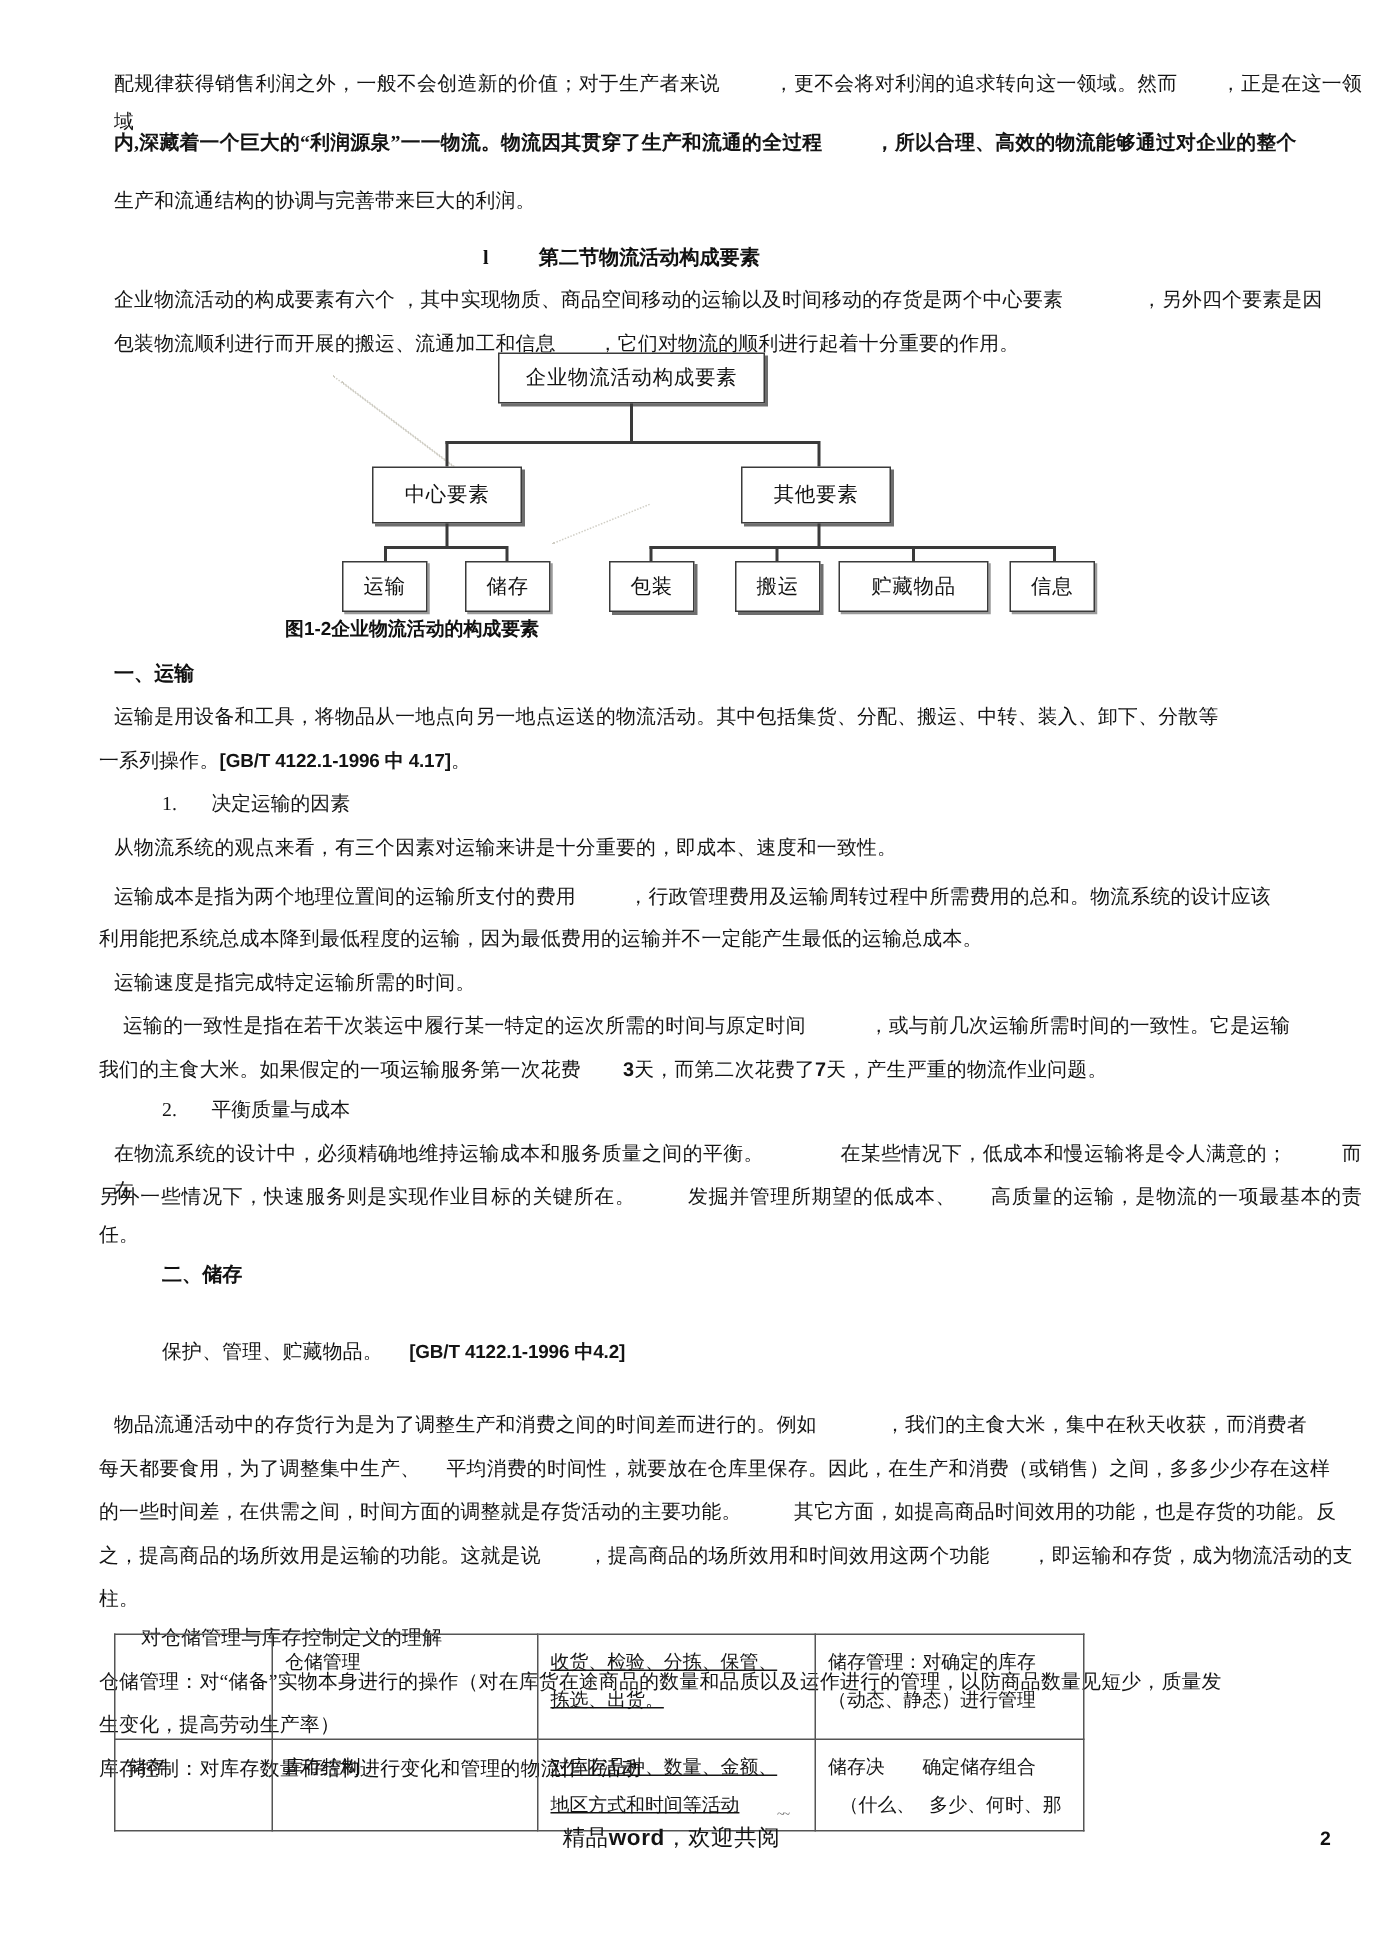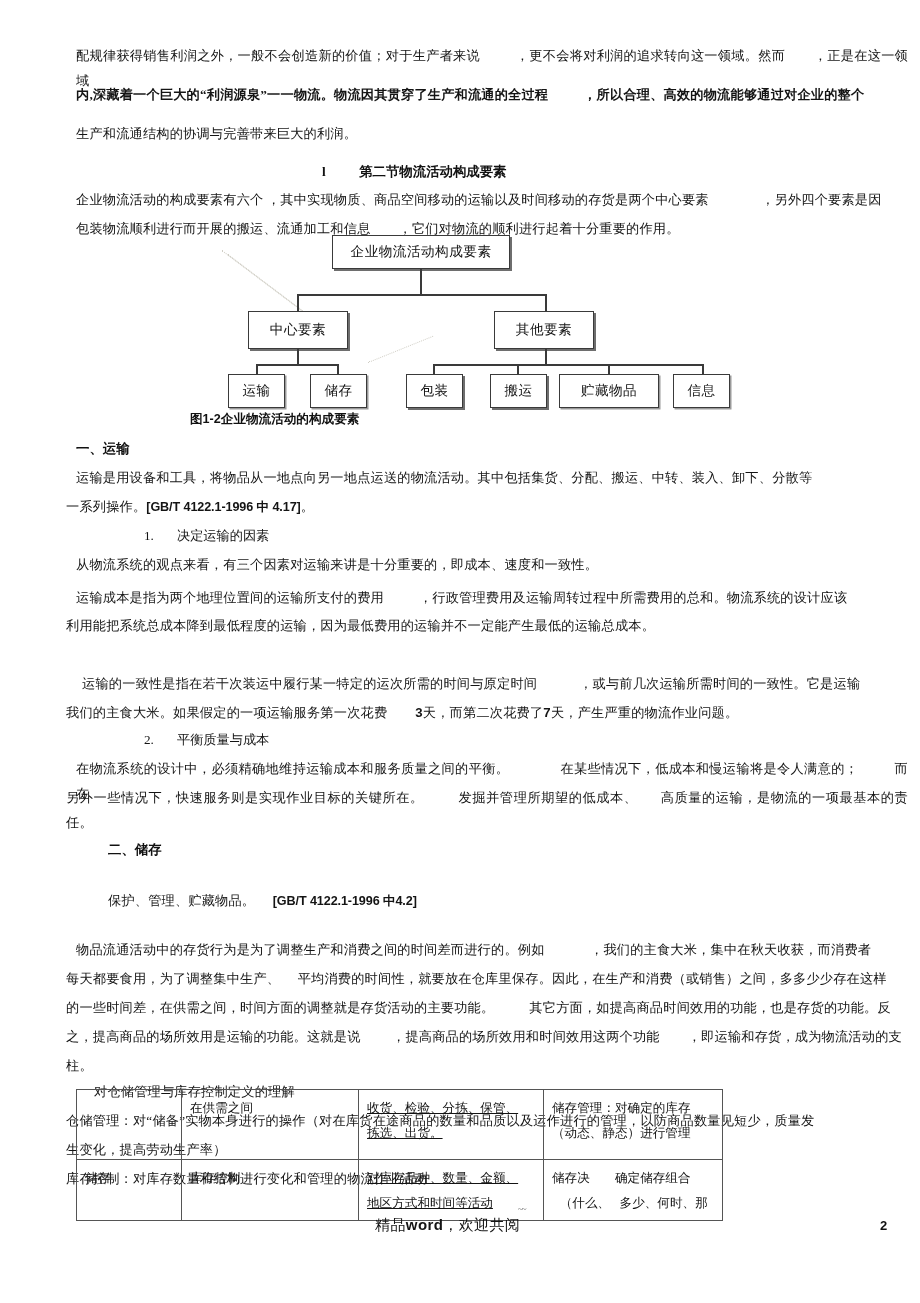--- a/index.html
+++ b/index.html
@@ -48,21 +48,20 @@
     color: #111;
     font-weight: 600;
     white-space: pre;
   }
   .numitem {
     position: absolute;
     font-size: 13.2px;
     line-height: 24px;
     color: #141414;
     white-space: pre;
-    margin-left: 36px;
   }
   .mono-ref {
     font-family: "Liberation Sans", "DejaVu Sans", sans-serif;
     font-size: 12.6px;
     font-weight: 600;
     letter-spacing: -0.1px;
   }
   .bold-num {
     font-family: "Liberation Sans", "DejaVu Sans", sans-serif;
     font-weight: 700;
@@ -232,20 +231,21 @@
 
   <div class="heading" style="left:76px; top:437px;">一、运输</div>
   <div class="para" style="left:76px; top:466px; width:832px;">运输是用设备和工具，将物品从一地点向另一地点运送的物流活动。其中包括集货、分配、搬运、中转、装入、卸下、分散等</div>
   <div class="para" style="left:66px; top:495px; width:842px;"><span>一系列操作。</span><span class="mono-ref">[GB/T 4122.1-1996 中 4.17]</span><span>。</span></div>
 
   <div class="numitem" style="left:108px; top:524px;">1.       决定运输的因素</div>
 
   <div class="para" style="left:76px; top:553px; width:832px;">从物流系统的观点来看，有三个因素对运输来讲是十分重要的，即成本、速度和一致性。</div>
   <div class="para" style="left:76px; top:586px; width:832px;">运输成本是指为两个地理位置间的运输所支付的费用          ，行政管理费用及运输周转过程中所需费用的总和。物流系统的设计应该</div>
   <div class="para" style="left:66px; top:614px; width:842px;">利用能把系统总成本降到最低程度的运输，因为最低费用的运输并不一定能产生最低的运输总成本。</div>
+  <div class="para" style="left:76px; top:643px; width:832px;">运输速度是指完成特定运输所需的时间。</div>
 
   <div class="para" style="left:82px; top:672px; width:826px;">运输的一致性是指在若干次装运中履行某一特定的运次所需的时间与原定时间            ，或与前几次运输所需时间的一致性。它是运输</div>
   <div class="para" style="left:66px; top:701px; width:842px;"><span>我们的主食大米。如果假定的一项运输服务第一次花费</span><span style="white-space:pre">        </span><span class="bold-num">3</span><span>天，而第二次花费了</span><span class="bold-num">7</span><span>天，产生严重的物流作业问题。</span></div>
 
   <div class="numitem" style="left:108px; top:728px;">2.       平衡质量与成本</div>
 
   <div class="para" style="left:76px; top:757px; width:832px;">在物流系统的设计中，必须精确地维持运输成本和服务质量之间的平衡。              在某些情况下，低成本和慢运输将是令人满意的；          而在</div>
   <div class="para" style="left:66px; top:786px; width:842px;">另外一些情况下，快速服务则是实现作业目标的关键所在。         发掘并管理所期望的低成本、      高质量的运输，是物流的一项最基本的责任。</div>
 
   <div class="heading" style="left:108px; top:838px;">二、储存</div>
@@ -260,21 +260,21 @@
 
   <div class="para" style="left:66px; top:1080px; width:842px;margin-left:28px;">对仓储管理与库存控制定义的理解</div>
   <div class="para" style="left:66px; top:1109px; width:842px;">仓储管理：对“储备”实物本身进行的操作（对在库货在途商品的数量和品质以及运作进行的管理，以防商品数量见短少，质量发</div>
   <div class="para" style="left:66px; top:1138px; width:842px;">生变化，提高劳动生产率）</div>
   <div class="para" style="left:66px; top:1167px; width:842px;">库存控制：对库存数量和结构进行变化和管理的物流作业活动</div>
 
   <table class="tbl">
     <tbody>
         <tr class="row1">
       <td class="c1"></td>
-      <td class="c2">在供需之间</td>
+      <td class="c2">仓储管理</td>
       <td class="c3">收货、检验、分拣、保管、
 拣选、出货。</td>
       <td class="c4">储存管理：对确定的库存
 （动态、静态）进行管理</td>
     </tr>
     <tr class="row2">
       <td class="c1">储存</td>
       <td class="c2">库存控制</td>
       <td class="c3">对库存品种、数量、金额、
 地区方式和时间等活动</td>

